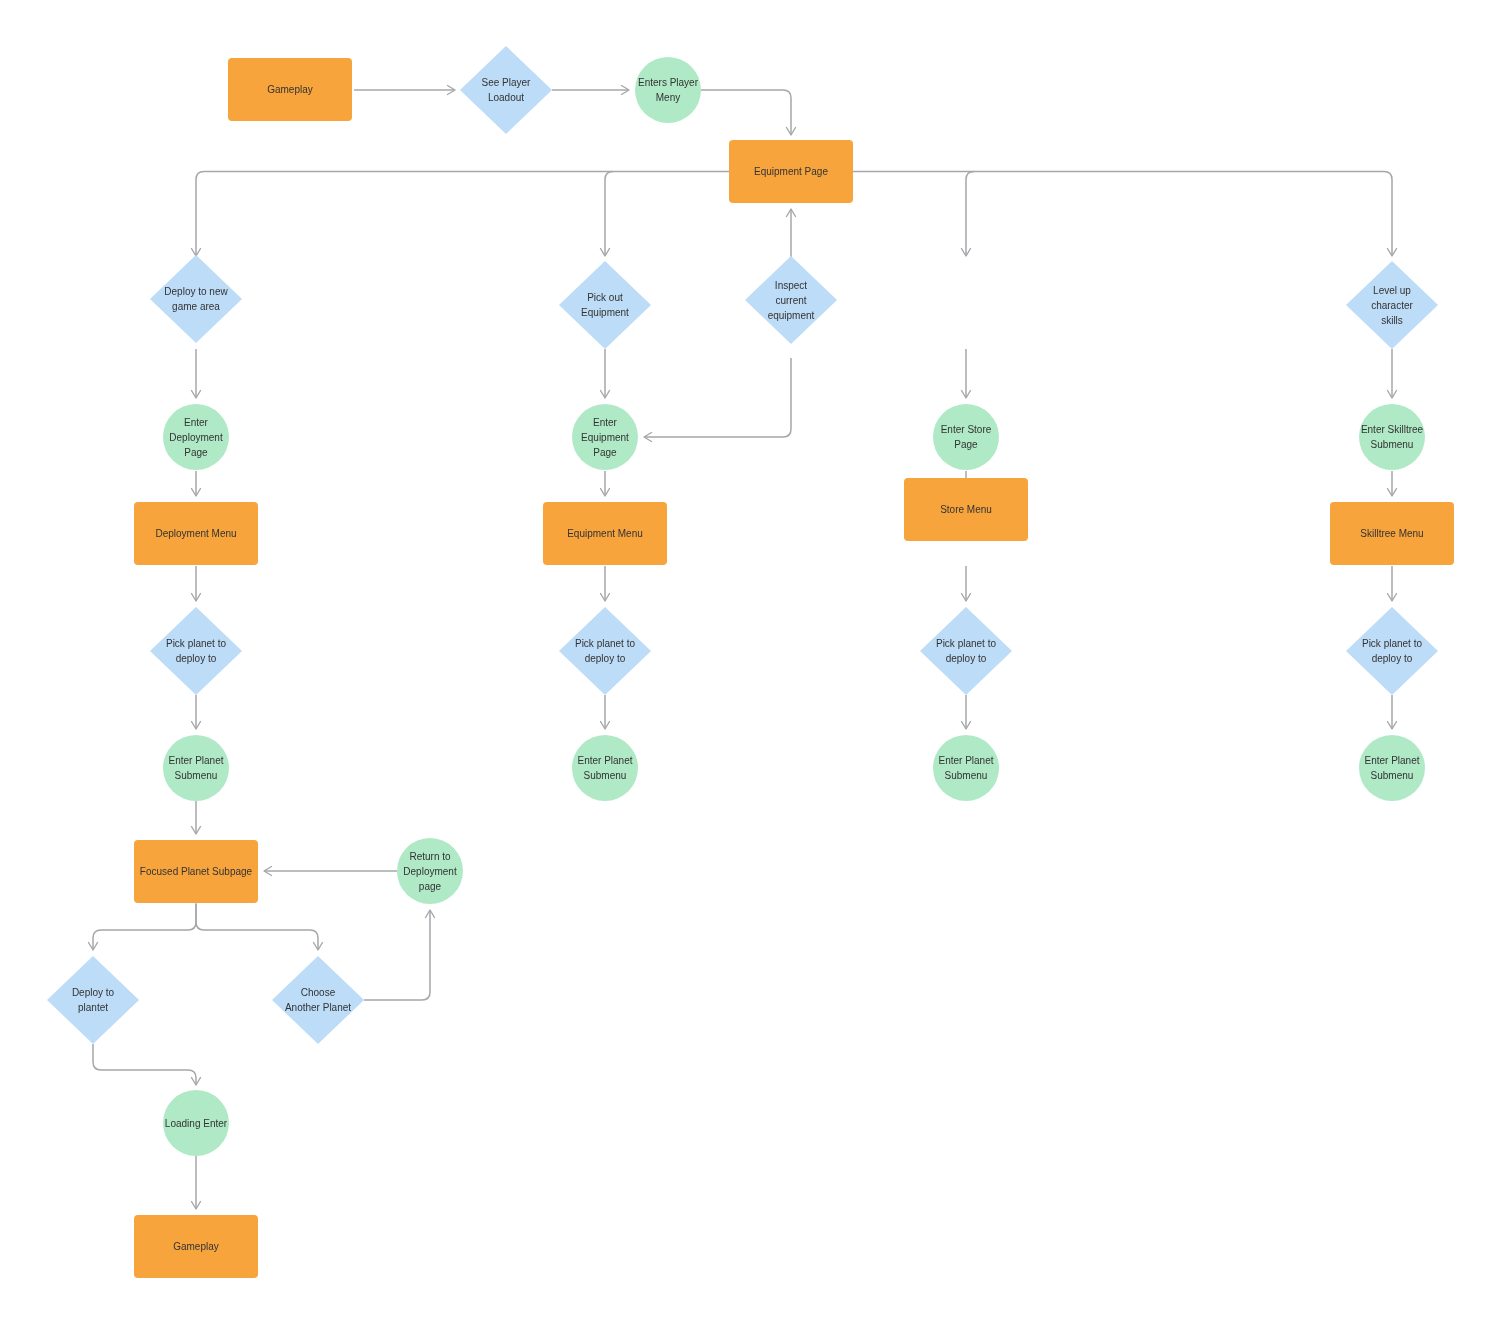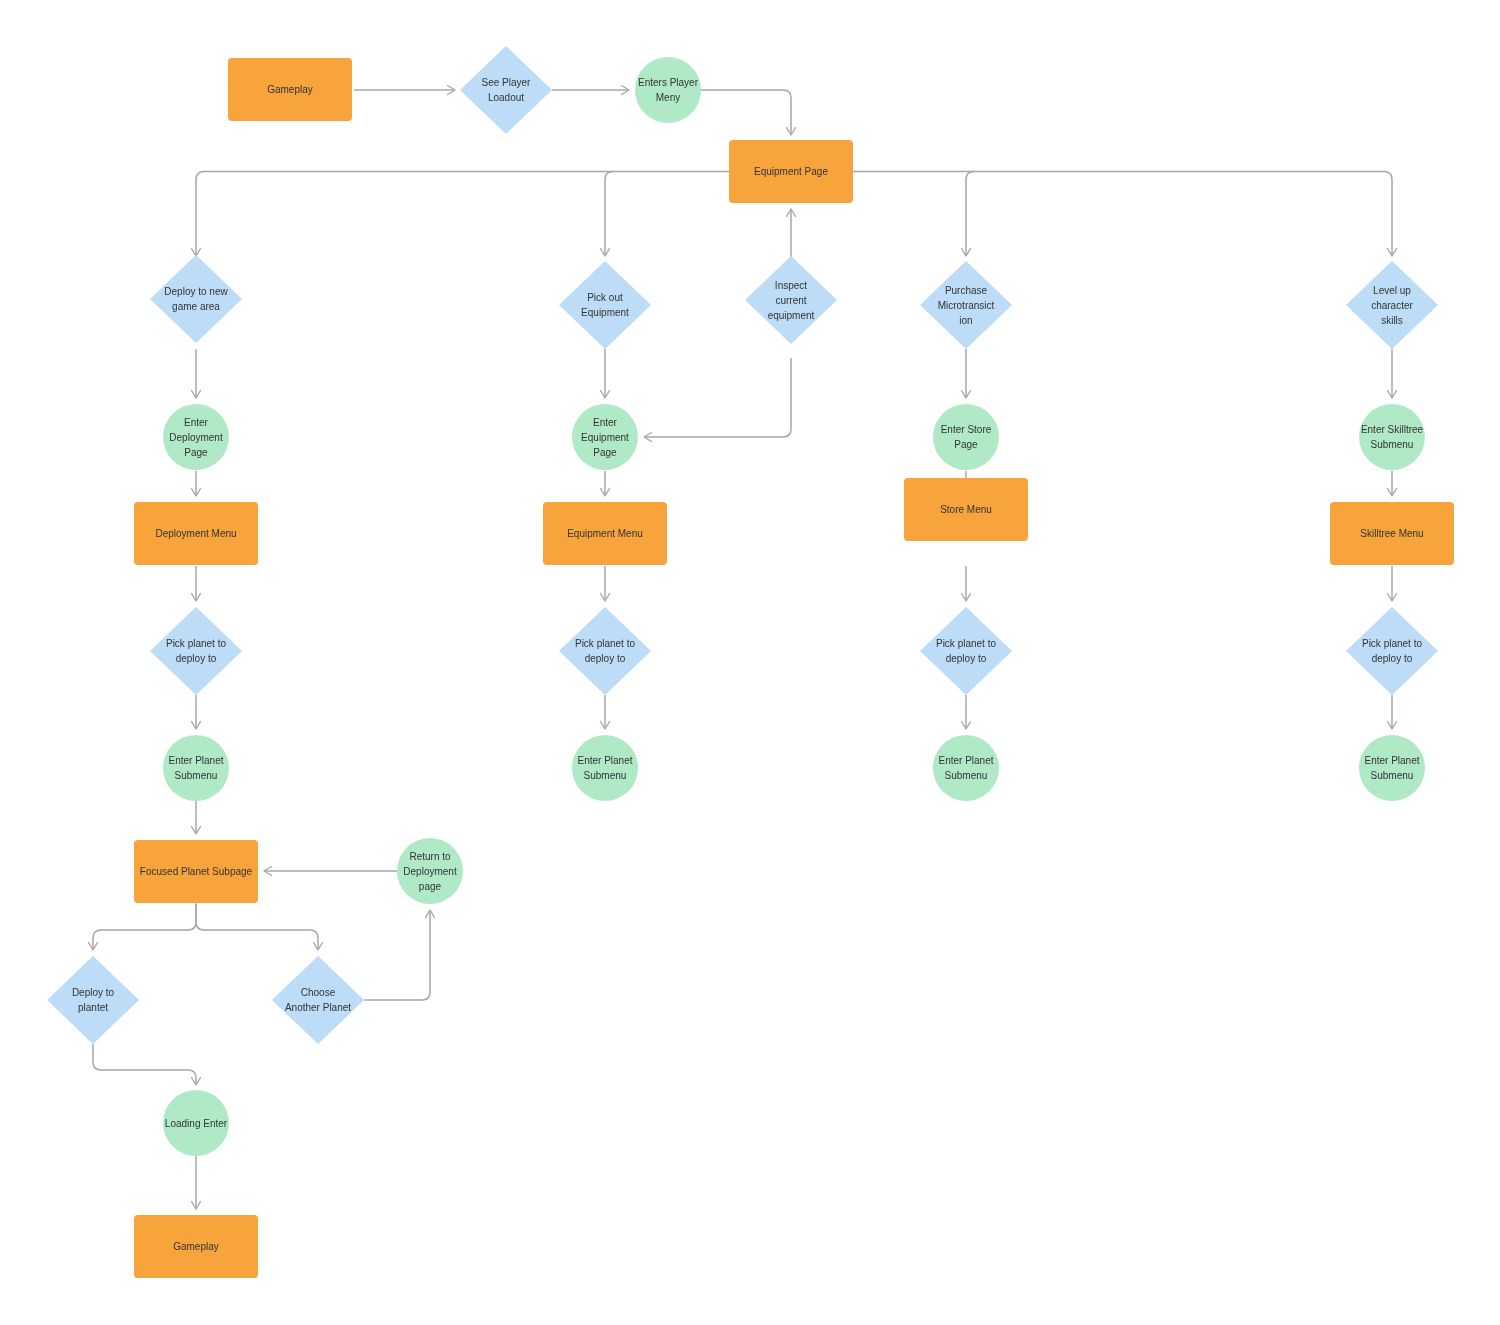--- a/index.html
+++ b/index.html
@@ -163,26 +163,20 @@
 Submenu</span>
   </div>
 
   <div class="node decision" style="left:745px;top:256px">
     <div class="diamond"></div>
     <span class="label">Inspect
 current
 equipment</span>
   </div>
 
-  <div class="node decision" style="left:920px;top:261px">
-    <div class="diamond"></div>
-    <span class="label">Purchase
-Microtransict
-ion</span>
-  </div>
   <div class="node state" style="left:933px;top:404px">
     <span class="label">Enter Store
 Page</span>
   </div>
   <div class="node process" style="left:904px;top:478px">
     <span class="label">Store Menu</span>
   </div>
   <div class="node decision" style="left:920px;top:607px">
     <div class="diamond"></div>
     <span class="label">Pick planet to

